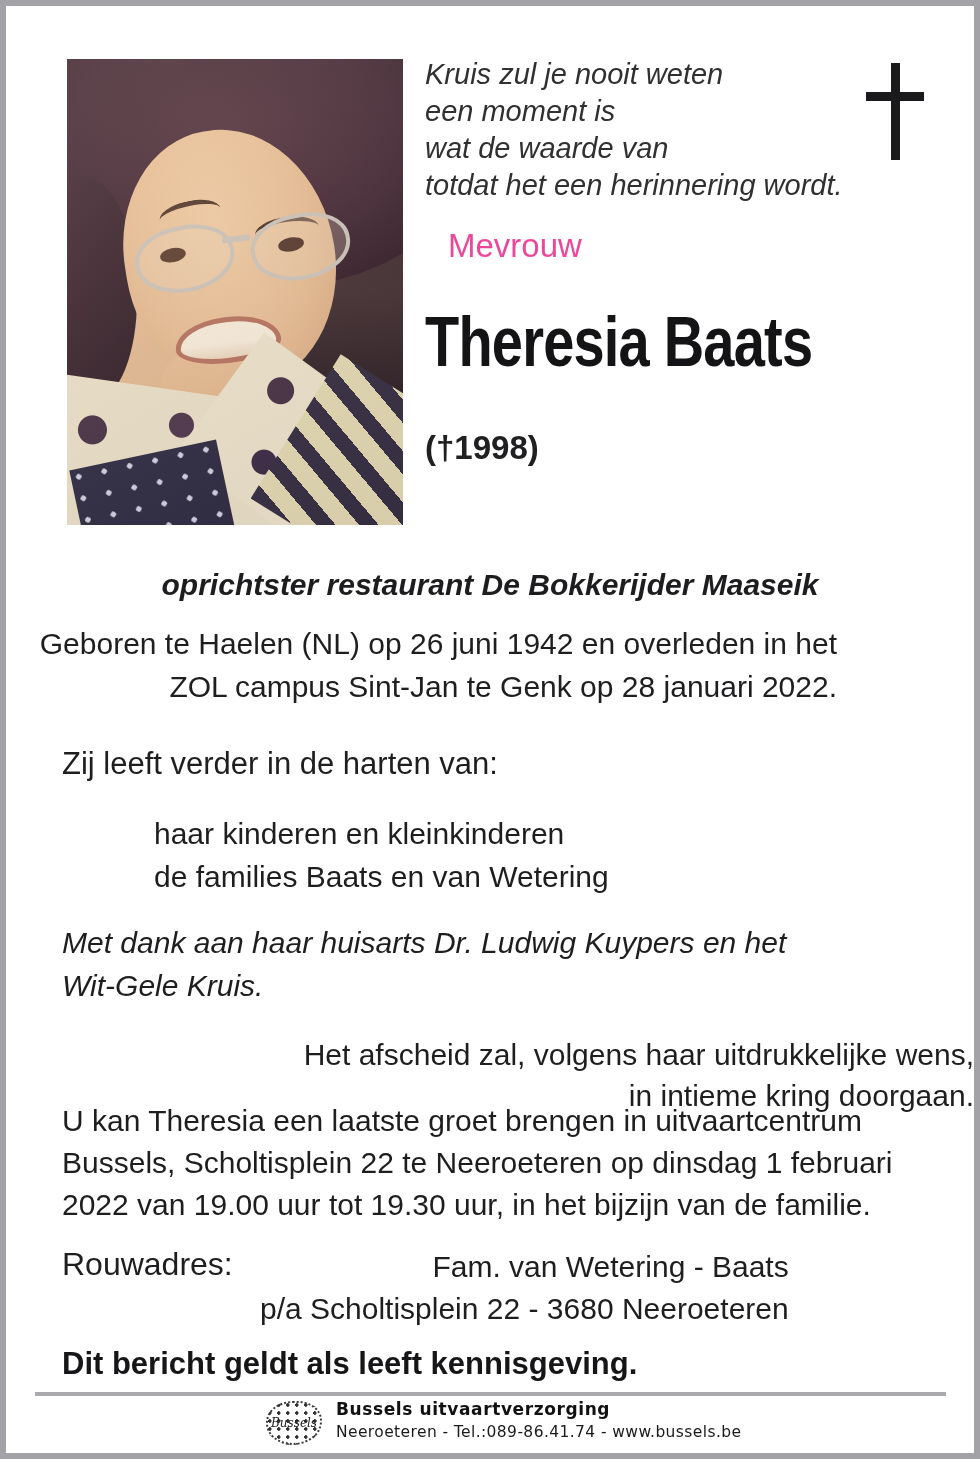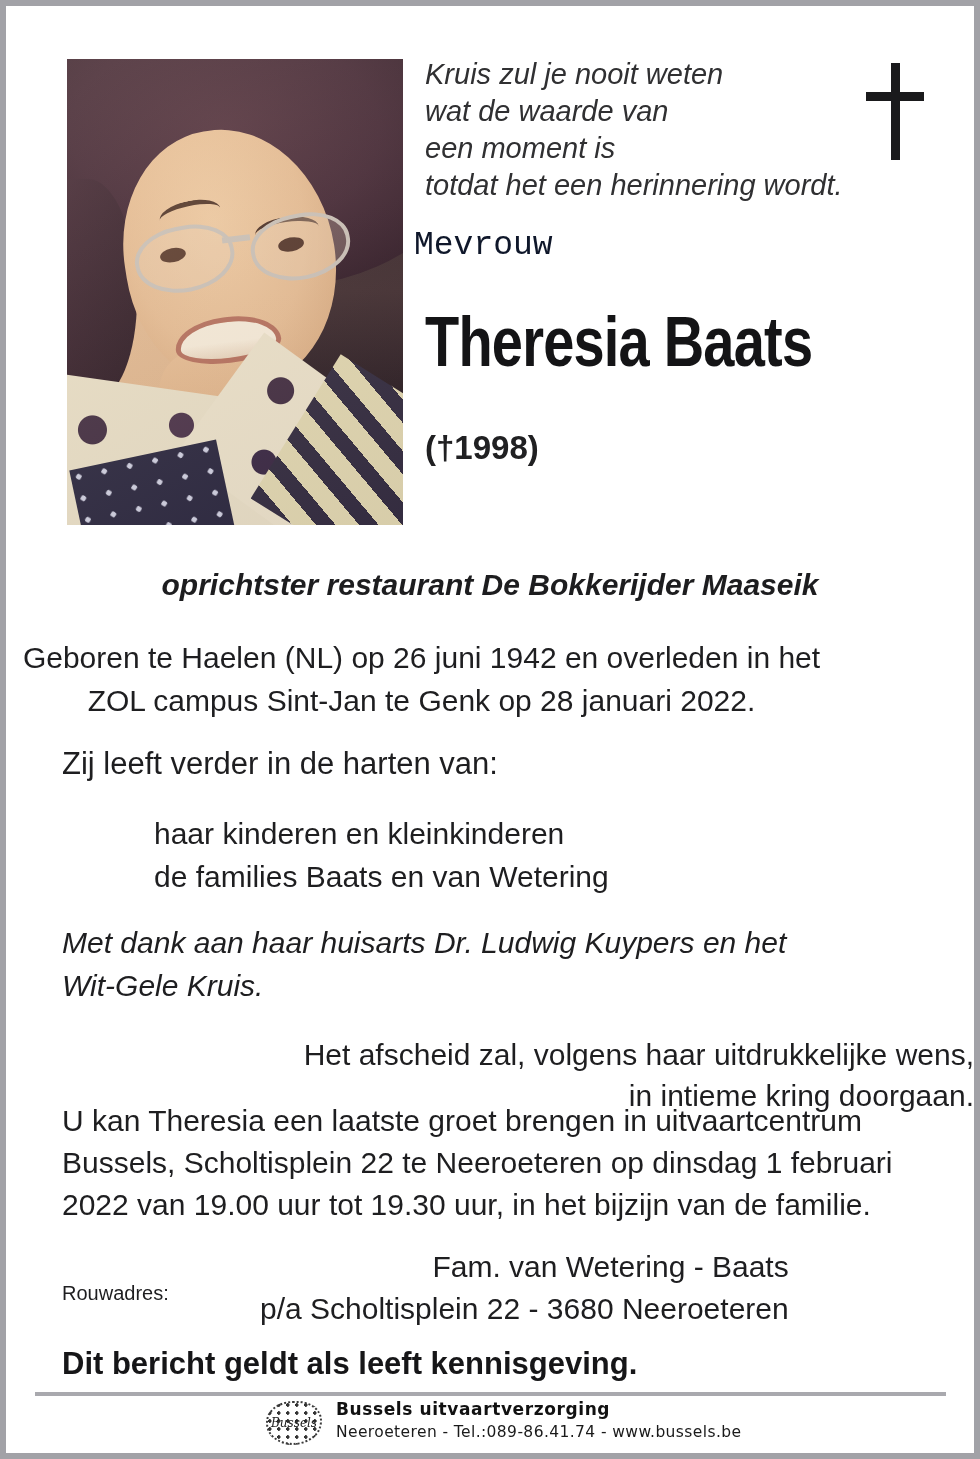--- a/index.html
+++ b/index.html
@@ -74,35 +74,35 @@
       radial-gradient(circle at 85% 75%,#403051 0 13px,transparent 14px),
       #ece6d0;}
   .ph-tone{left:0;top:0;width:100%;height:100%;
     background:linear-gradient(150deg,rgba(255,225,190,.18),rgba(120,70,60,.10));}
 
   
   .quote{left:419px;top:50px;font-size:29px;line-height:37px;font-style:italic;color:#303032;}
   .cross{left:860px;top:57px;width:58px;height:97px;}
   .cross .v{position:absolute;left:25px;top:0;width:9px;height:97px;background:#1a1a1c;}
   .cross .h{position:absolute;left:0;top:29px;width:58px;height:9px;background:#1a1a1c;}
-  .salutation{left:408px;top:222px;font-size:33px;line-height:1.1;color:#0f172a;font-family:Liberation Mono, monospace;}
+  .salutation{left:442px;top:222px;font-size:33px;line-height:1.1;color:#ec4899;}
   .name{left:419px;top:301px;font-size:70px;font-weight:bold;color:#141416;
     letter-spacing:-1px;transform:scaleX(.8);transform-origin:left top;white-space:nowrap;line-height:1;}
   .spouse{left:419px;top:420px;font-size:33px;line-height:43px;font-weight:bold;color:#202022;}
 
   
   .role{left:0;top:562px;width:968px;text-align:center;
     font-size:30px;font-weight:bold;font-style:italic;color:#1d1d1f;}
-  .lifedates{left:0;top:630px;width:831px;text-align:center;font-size:30px;line-height:43px;}
+  .lifedates{left:0;top:616px;width:831px;text-align:right;font-size:30px;line-height:43px;}
   .survivors-intro{left:56px;top:740px;font-size:31px;}
   .survivors{left:148px;top:806px;font-size:30px;line-height:43px;}
   .thanks{left:56px;top:915px;font-size:30px;line-height:43px;font-style:italic;}
   .farewell{left:0;top:1028px;width:968px;text-align:right;font-size:30px;line-height:41px;}
   .visitation{left:56px;top:1094px;font-size:30px;line-height:42px;}
-  .rouw-label{left:56px;top:1276px;font-size:20px;}
+  .rouw-label{left:56px;top:1240px;font-size:32px;}
   .rouw-lines{left:254px;top:1240px;font-size:30px;line-height:42px;text-align:right;}
   .notice{left:56px;top:1340px;font-size:31px;font-weight:bold;color:#161618;}
 
   
   .divider{left:29px;top:1386px;width:911px;height:4px;background:#a9a9ae;}
   .footer-logo{left:260px;top:1395px;width:56px;height:44px;
     border:2px dotted #3a3a3a;border-radius:50% 45% 55% 50%;
     background:
       radial-gradient(circle at 20% 25%,#333 0 1.5px,transparent 2px) 0 0/9px 8px,
       #fff;
@@ -135,22 +135,22 @@
     <div class="ph-smile"></div>
     <div class="ph-blouse-floral"></div>
     <div class="ph-collar"></div>
     <div class="ph-blouse-dots"></div>
     <div class="ph-blouse-stripes"></div>
     <div class="ph-tone"></div>
   </div>
 
   <div class="abs quote">
     <div>Kruis zul je nooit weten</div>
+    <div>een moment is</div>
     <div>wat de waarde van</div>
-    <div>een moment is</div>
     <div>totdat het een herinnering wordt.</div>
   </div>
 
   <div class="abs cross">
     <div class="v"></div>
     <div class="h"></div>
   </div>
 
   <div class="abs salutation">Mevrouw</div>
 

